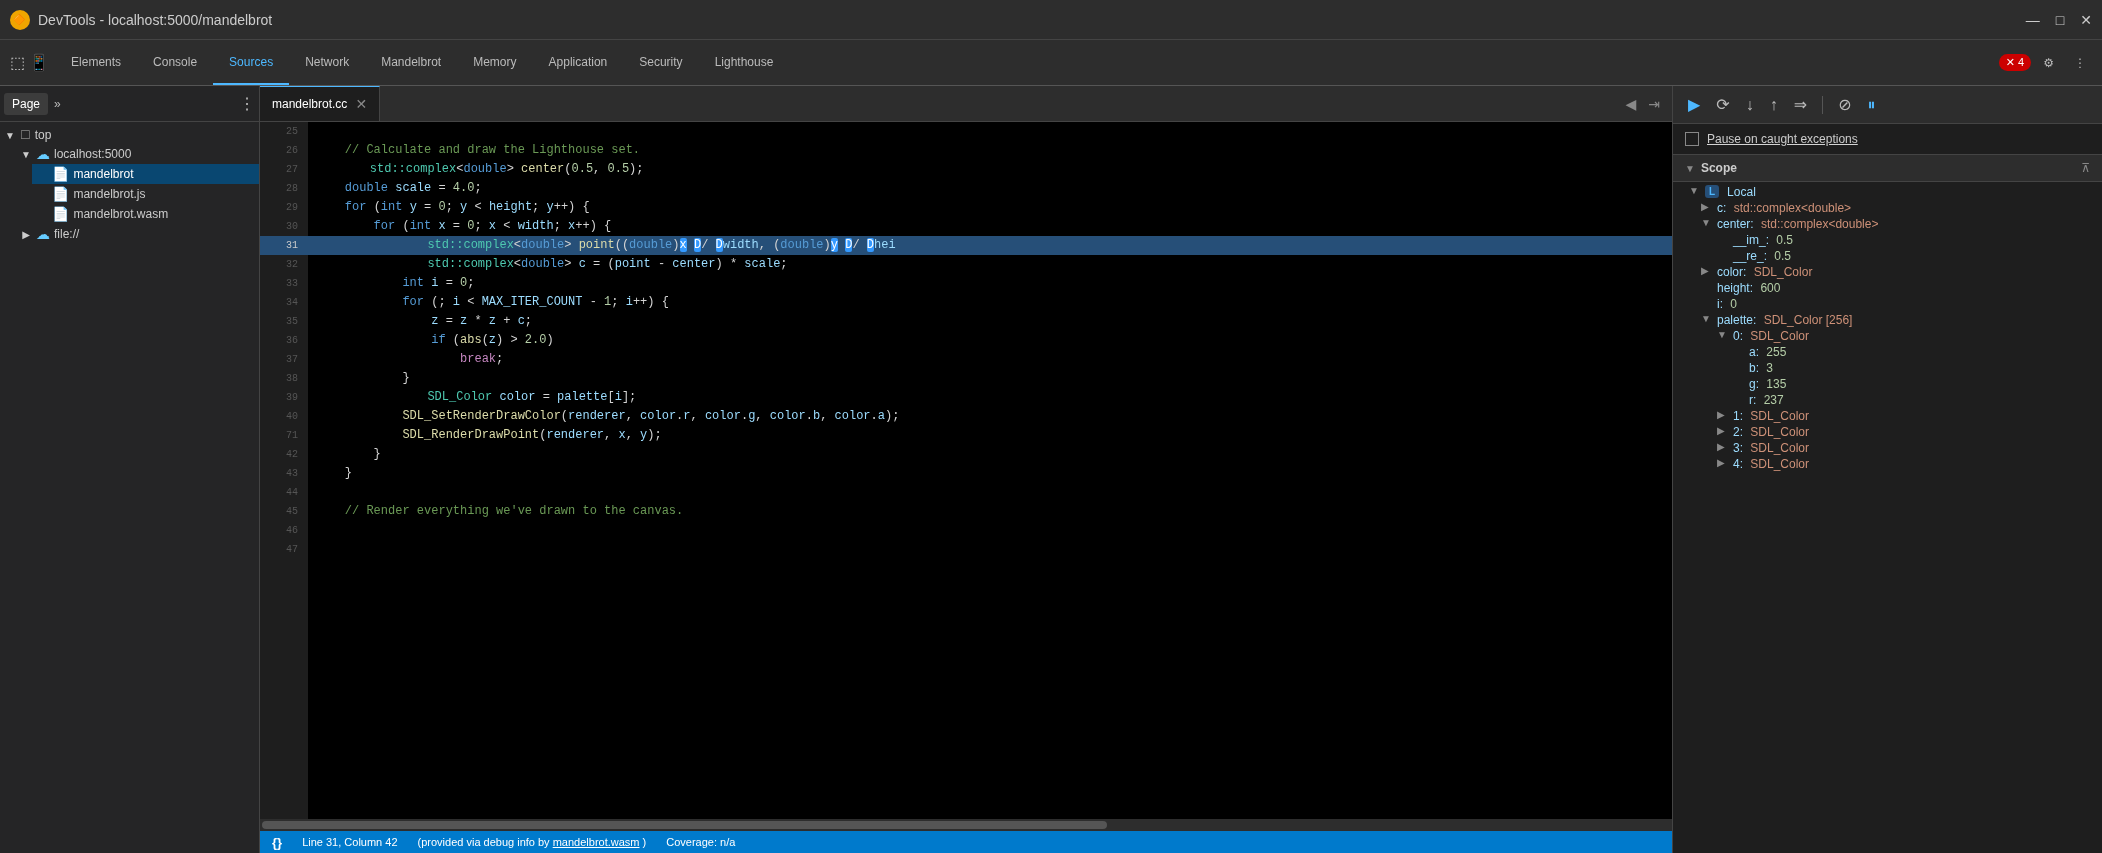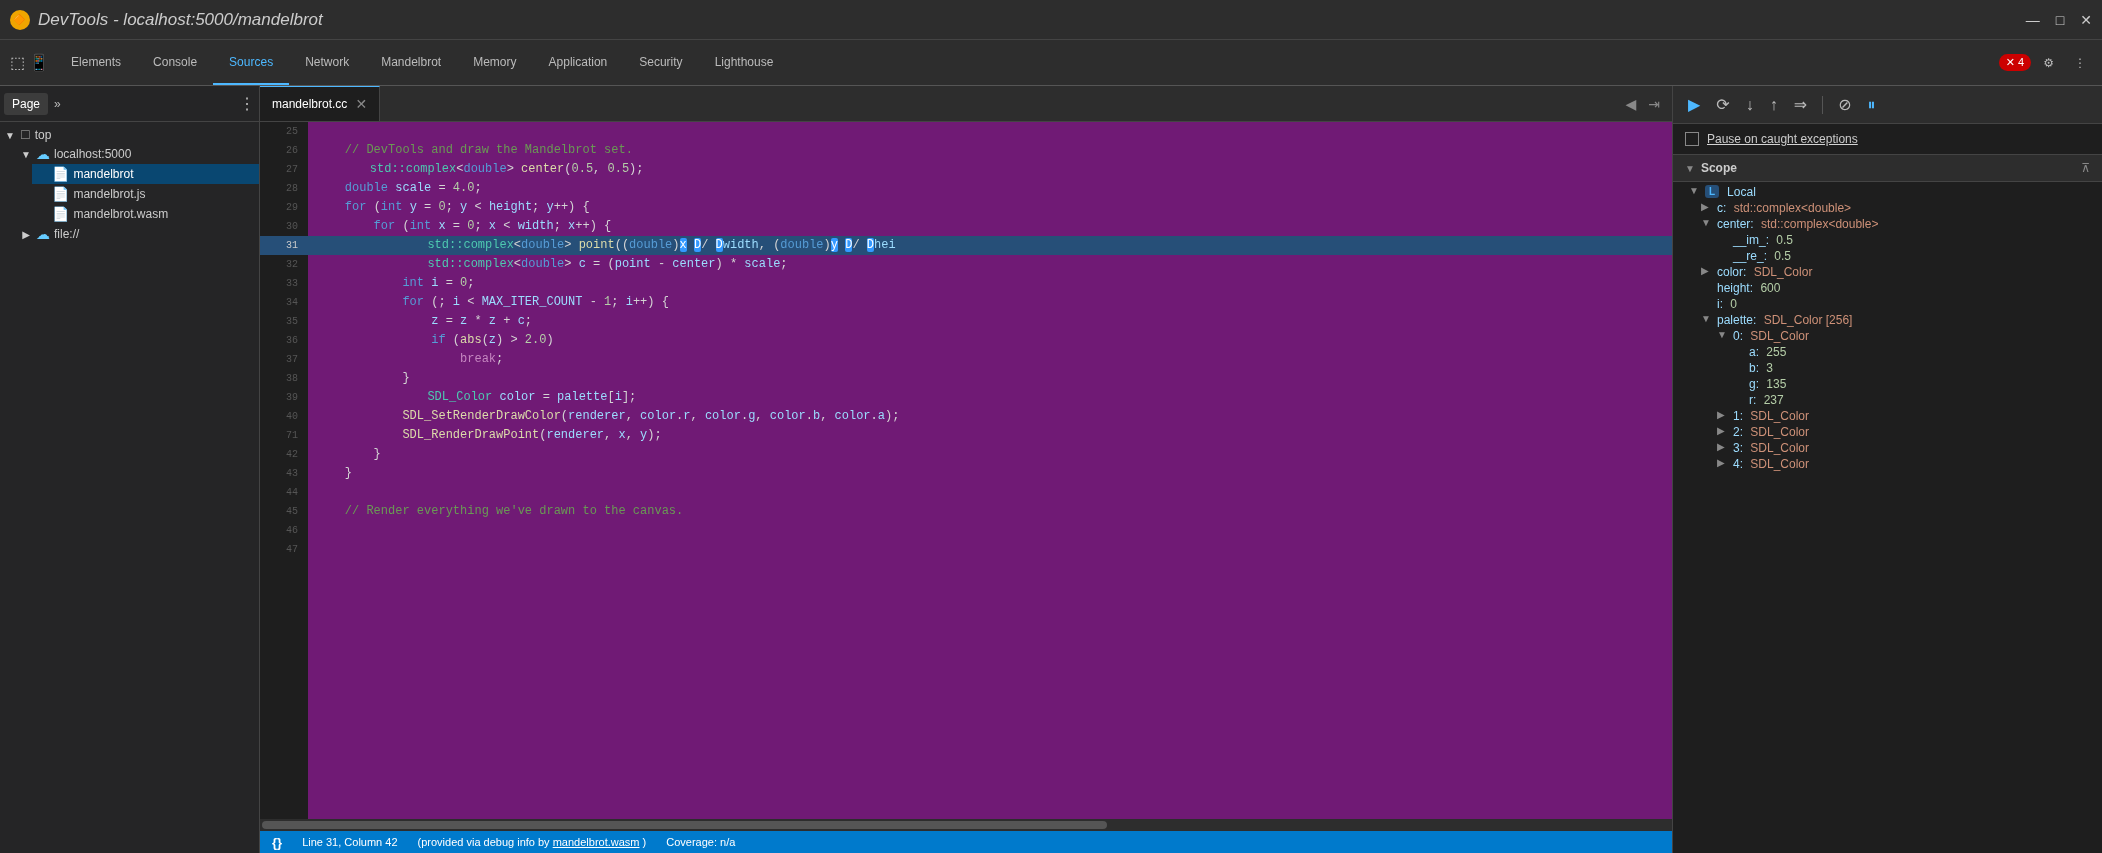--- a/index.html
+++ b/index.html
@@ -10,21 +10,21 @@
       background: #2d2d2d;
       height: 40px;
       display: flex;
       align-items: center;
       padding: 0 10px;
       border-bottom: 1px solid #444;
       justify-content: space-between;
     }
     #titlebar-left { display: flex; align-items: center; gap: 8px; }
     #titlebar-icon { width: 20px; height: 20px; background: #f0a500; border-radius: 50%; display: flex; align-items: center; justify-content: center; font-size: 10px; color: #fff; }
-    #titlebar-title { color: #ccc; font-size: 17px; font-style: italic; }
+    #titlebar-title { color: #ccc; font-size: 14px; }
     #titlebar-controls { display: flex; gap: 16px; }
     #titlebar-controls span { color: #ccc; cursor: pointer; font-size: 14px; }
     
     
     #topnav {
       background: #2d2d2d;
       height: 46px;
       display: flex;
       align-items: stretch;
       border-bottom: 1px solid #555;
@@ -58,21 +58,21 @@
     
     #file-tree { flex: 1; overflow-y: auto; padding: 4px 0; }
     .tree-item { display: flex; align-items: center; padding: 2px 4px; cursor: pointer; font-size: 12px; color: #ccc; gap: 4px; }
     .tree-item.selected { background: #094771; color: #fff; }
     .tree-arrow { font-size: 10px; width: 12px; display: inline-block; text-align: center; }
     .tree-icon { font-size: 14px; }
     .tree-indent-1 { margin-left: 16px; }
     .tree-indent-2 { margin-left: 32px; }
     
     
-    #editor-panel { flex: 1; display: flex; flex-direction: column; background: #701a75; min-width: 0; }
+    #editor-panel { flex: 1; display: flex; flex-direction: column; background: #000000; min-width: 0; }
     #editor-tabs { display: flex; align-items: stretch; border-bottom: 1px solid #444; height: 36px; background: #2d2d2d; }
     .editor-tab { display: flex; align-items: center; padding: 0 12px; gap: 8px; color: #bbb; cursor: pointer; font-size: 12px; border-right: 1px solid #444; }
     .editor-tab.active { background: #1e1e1e; color: #fff; border-top: 1px solid #4db8ff; }
     .editor-tab-close { font-size: 14px; color: #888; cursor: pointer; }
     .editor-nav-btns { display: flex; align-items: center; padding: 0 8px; gap: 4px; margin-left: auto; }
     .editor-nav-btn { color: #888; cursor: pointer; font-size: 14px; padding: 2px 4px; }
     
     #code-editor { flex: 1; overflow: auto; display: flex; font-family: 'Courier New', monospace; font-size: 12px; }
     #line-numbers { min-width: 48px; background: #1e1e1e; padding: 0; text-align: right; color: #555; user-select: none; border-right: none; }
     .line-num { height: 19px; line-height: 19px; padding-right: 10px; padding-left: 4px; font-size: 10px; }
@@ -252,21 +252,21 @@
         <div class="line-num">71</div>
         <div class="line-num">42</div>
         <div class="line-num">43</div>
         <div class="line-num">44</div>
         <div class="line-num">45</div>
         <div class="line-num">46</div>
         <div class="line-num">47</div>
       </div>
       <div id="code-content">
         <div class="code-line">&nbsp;</div>
-        <div class="code-line">    <span class="cmt">// DevTools and draw the Mandelbrot set.</span></div>
+        <div class="code-line">    <span class="cmt">// Calculate and draw the Lighthouse set.</span></div>
         <div class="code-line">    <span class="type">std::complex</span><span class="op">&lt;</span><span class="kw">double</span><span class="op">&gt;</span> <span class="fn">center</span><span class="op">(</span><span class="num">0.5</span><span class="op">,</span> <span class="num">0.5</span><span class="op">);</span></div>
         <div class="code-line">    <span class="kw">double</span> <span class="var">scale</span> <span class="op">=</span> <span class="num">4.0</span><span class="op">;</span></div>
         <div class="code-line">    <span class="kw">for</span> <span class="op">(</span><span class="kw">int</span> <span class="var">y</span> <span class="op">=</span> <span class="num">0</span><span class="op">;</span> <span class="var">y</span> <span class="op">&lt;</span> <span class="var">height</span><span class="op">;</span> <span class="var">y</span><span class="op">++)</span> <span class="op">{</span></div>
         <div class="code-line">        <span class="kw">for</span> <span class="op">(</span><span class="kw">int</span> <span class="var">x</span> <span class="op">=</span> <span class="num">0</span><span class="op">;</span> <span class="var">x</span> <span class="op">&lt;</span> <span class="var">width</span><span class="op">;</span> <span class="var">x</span><span class="op">++)</span> <span class="op">{</span></div>
         <div class="code-line active-line">            <span class="type">std::complex</span><span class="op">&lt;</span><span class="kw">double</span><span class="op">&gt;</span> <span class="fn">point</span><span class="op">((</span><span class="kw">double</span><span class="op">)</span><span class="sel-highlight">x</span><span class="op"> </span><span class="sel-highlight">D</span><span class="op">/</span> <span class="sel-highlight">D</span><span class="var">width</span><span class="op">,</span> <span class="op">(</span><span class="kw">double</span><span class="op">)</span><span class="sel-highlight">y</span><span class="op"> </span><span class="sel-highlight">D</span><span class="op">/</span> <span class="sel-highlight">D</span><span class="var">hei</span></div>
         <div class="code-line">            <span class="type">std::complex</span><span class="op">&lt;</span><span class="kw">double</span><span class="op">&gt;</span> <span class="var">c</span> <span class="op">=</span> <span class="op">(</span><span class="var">point</span> <span class="op">-</span> <span class="var">center</span><span class="op">)</span> <span class="op">*</span> <span class="var">scale</span><span class="op">;</span></div>
         <div class="code-line">            <span class="kw">int</span> <span class="var">i</span> <span class="op">=</span> <span class="num">0</span><span class="op">;</span></div>
         <div class="code-line">            <span class="kw">for</span> <span class="op">(;</span> <span class="var">i</span> <span class="op">&lt;</span> <span class="var">MAX_ITER_COUNT</span> <span class="op">-</span> <span class="num">1</span><span class="op">;</span> <span class="var">i</span><span class="op">++)</span> <span class="op">{</span></div>
         <div class="code-line">                <span class="var">z</span> <span class="op">=</span> <span class="var">z</span> <span class="op">*</span> <span class="var">z</span> <span class="op">+</span> <span class="var">c</span><span class="op">;</span></div>
         <div class="code-line">                <span class="kw">if</span> <span class="op">(</span><span class="fn">abs</span><span class="op">(</span><span class="var">z</span><span class="op">)</span> <span class="op">&gt;</span> <span class="num">2.0</span><span class="op">)</span></div>

